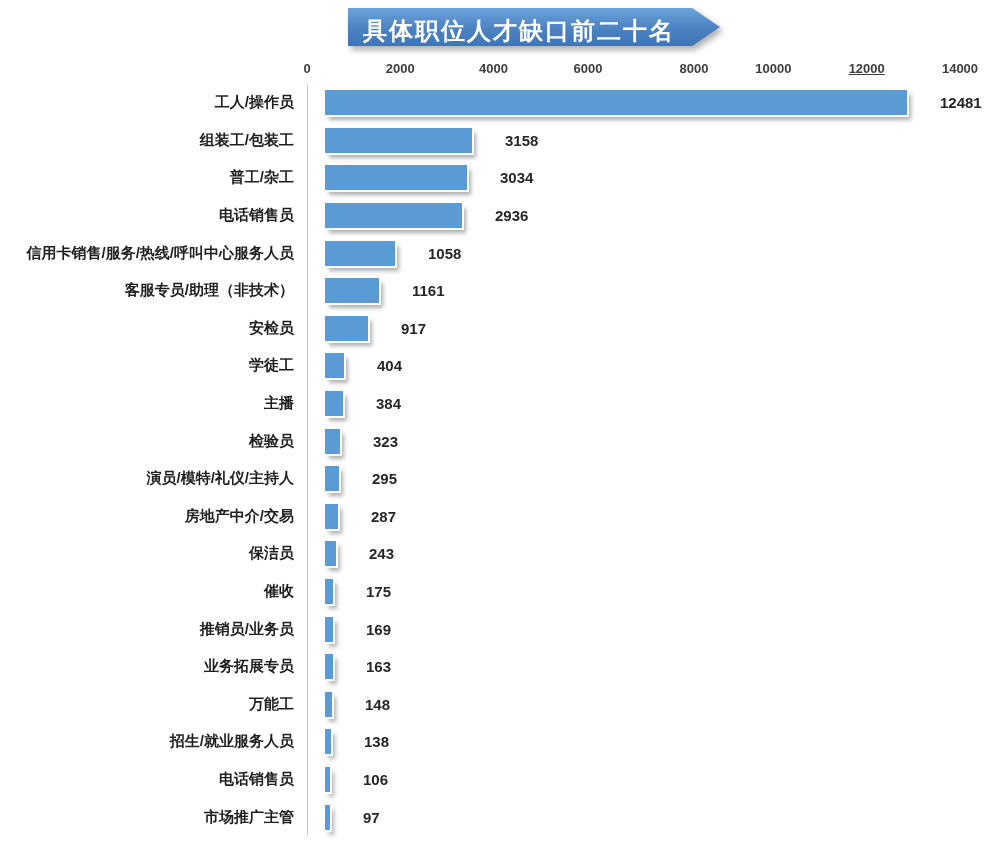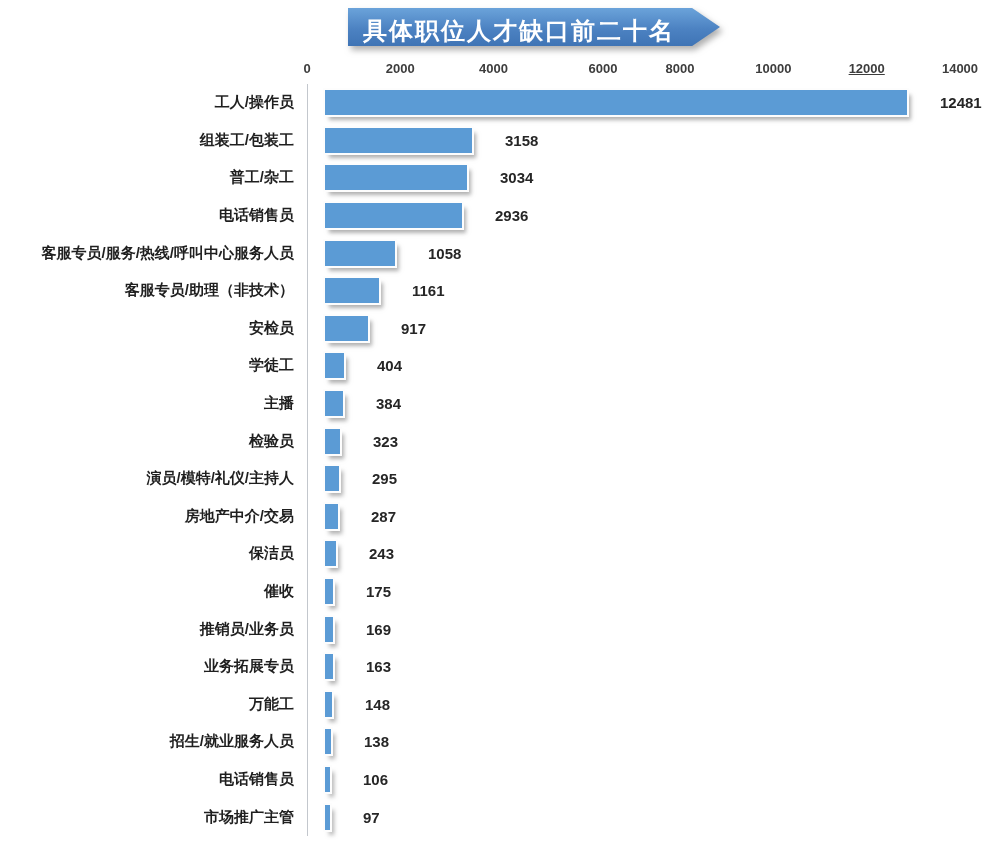--- a/index.html
+++ b/index.html
@@ -88,22 +88,22 @@
 <div class="banner">
   <div class="banner-shape">
     <span class="banner-title">具体职位人才缺口前二十名</span>
   </div>
 </div>
 
 <div class="x-axis">
     <span class="x-tick" style="left: 307px;">0</span>
     <span class="x-tick" style="left: 400.286px;">2000</span>
     <span class="x-tick" style="left: 493.571px;">4000</span>
-    <span class="x-tick" style="left: 603px;">6000</span>
-    <span class="x-tick" style="left: 680px;">8000</span>
+    <span class="x-tick" style="left: 588px;">6000</span>
+    <span class="x-tick" style="left: 694px;">8000</span>
     <span class="x-tick" style="left: 773.429px;">10000</span>
     <span class="x-tick" style="left: 866.714px; text-decoration: underline;">12000</span>
     <span class="x-tick" style="left: 960px;">14000</span>
   </div>
 
 <div class="axis-line"></div>
 
 <div class="rows">
     <div class="row">
       <span class="cat-label">工人/操作员</span>
@@ -119,21 +119,21 @@
       <span class="cat-label">普工/杂工</span>
       <div class="bar" style="width: 142px; background: rgb(91, 155, 213);"></div>
       <span class="value-label">3034</span>
     </div>
     <div class="row">
       <span class="cat-label">电话销售员</span>
       <div class="bar" style="width: 137px; background: rgb(91, 155, 213);"></div>
       <span class="value-label">2936</span>
     </div>
     <div class="row">
-      <span class="cat-label">客服专员/服务/热线/呼叫中心服务人员</span>
+      <span class="cat-label">信用卡销售/服务/热线/呼叫中心服务人员</span>
       <div class="bar" style="width: 70px; background: rgb(91, 155, 213);"></div>
       <span class="value-label">1058</span>
     </div>
     <div class="row">
       <span class="cat-label">客服专员/助理（非技术）</span>
       <div class="bar" style="width: 54px; background: rgb(91, 155, 213);"></div>
       <span class="value-label">1161</span>
     </div>
     <div class="row">
       <span class="cat-label">安检员</span>

